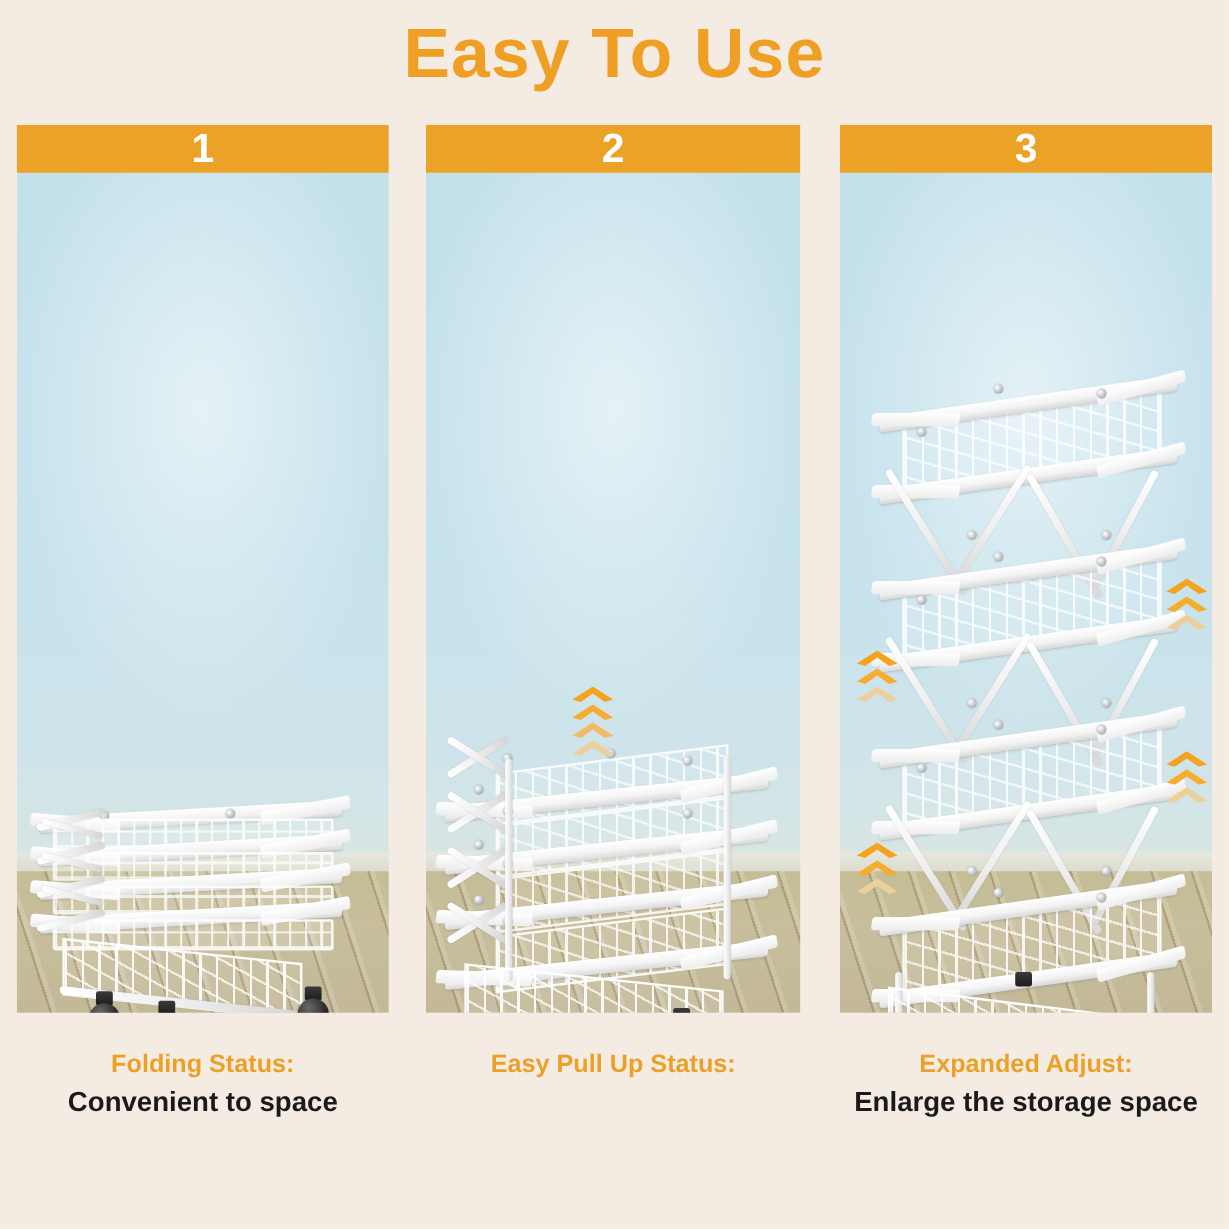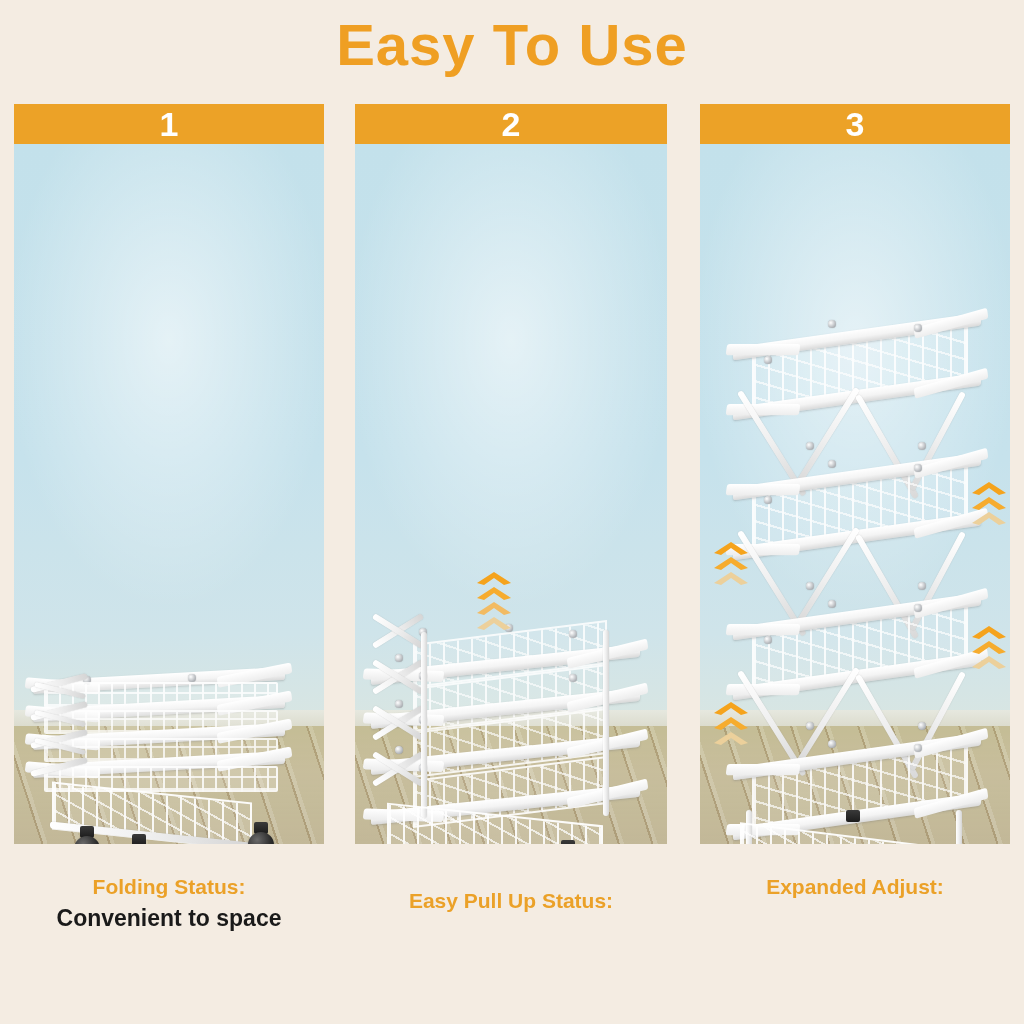--- a/index.html
+++ b/index.html
@@ -191,21 +191,21 @@
   }
   .chev svg { display:block; }
 
   
   .caption {
     position: absolute;
     top: 872px;
     text-align: center;
   }
   #caption-1 { left: 14px;  width: 310px; }
-  #caption-2 { left: 355px; width: 312px; margin-top: 14px; }
+  #caption-2 { left: 355px; width: 312px; }
   #caption-3 { left: 700px; width: 310px; }
   .cap-title {
     display: block;
     font-size: 21px;
     font-weight: bold;
     color: #eba128;
     line-height: 30px;
     white-space: nowrap;
   }
   .cap-sub {
@@ -501,13 +501,14 @@
 
 <div class="caption" id="caption-1">
   <span class="cap-title">Folding Status:</span>
   <span class="cap-sub">Convenient to space</span>
 </div>
 <div class="caption" id="caption-2">
   <span class="cap-title">Easy Pull Up Status:</span>
 </div>
 <div class="caption" id="caption-3">
   <span class="cap-title">Expanded Adjust:</span>
+  <span class="cap-sub">Enlarge the storage space</span>
 </div>
 
 </body></html>

